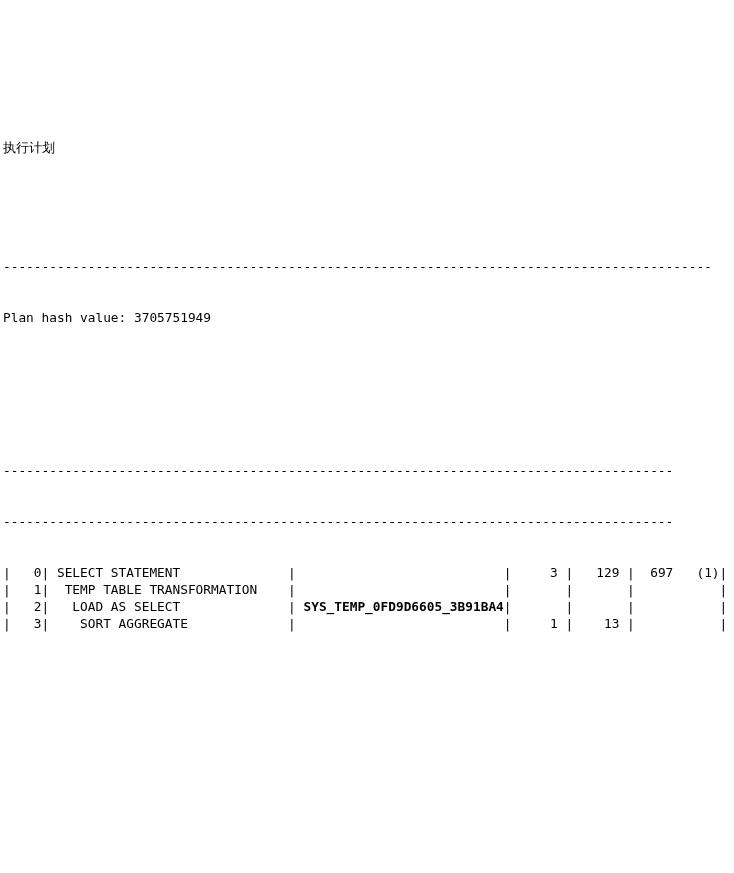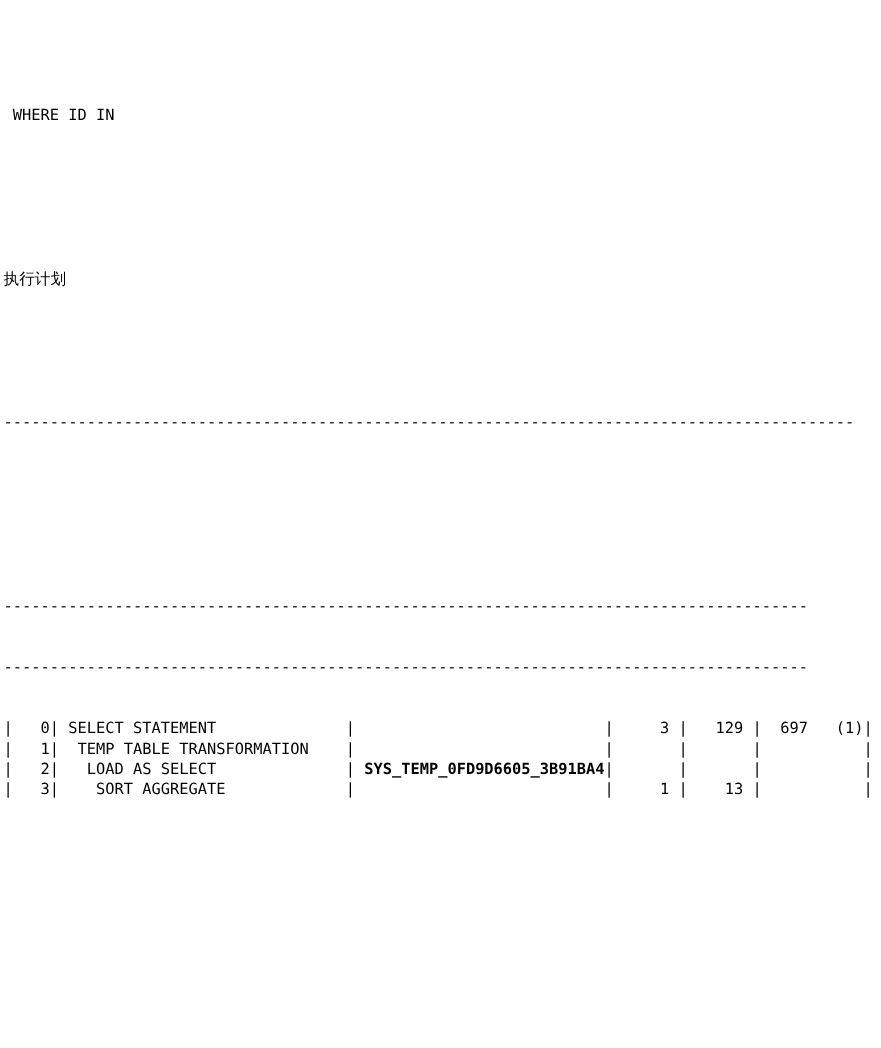--- a/index.html
+++ b/index.html
@@ -28,38 +28,37 @@
   }
   .line {
     white-space: pre;
     height: 17px;
     min-height: 17px;
     font-family: "DejaVu Sans Mono", "Liberation Mono", monospace;
   }
   .cjk {
     font-family: "DejaVu Sans", "Liberation Sans", sans-serif;
     font-size: 13px;
-    margin-top: 35px;
   }
   .b { font-weight: bold; }
   .blank { height: 17px; }
 </style>
 </head>
 <body>
 
 <div id="console">
 
   <div>
-    <div class="line"> WHERE ID IN</div>
   </div>
 
   <div class="line cjk">执行计划</div>
 
   <div class="blank"></div>
   <div class="line">--------------------------------------------------------------------------------------------</div>
+  <div class="line">Plan hash value: 3705751949</div>
   <div class="blank"></div>
 
   <div>
     <div class="line">---------------------------------------------------------------------------------------</div>
     <div class="line">---------------------------------------------------------------------------------------</div>
     <div id="plan-rows"><div class="line"><span>|   0|</span><span> SELECT STATEMENT              |</span><span>                           </span><span>|     3 |   129 |  697   (1)|</span></div><div class="line"><span>|   1|</span><span>  TEMP TABLE TRANSFORMATION    |</span><span>                           </span><span>|       |       |           |</span></div><div class="line"><span>|   2|</span><span>   LOAD AS SELECT              |</span><span class="b"> SYS_TEMP_0FD9D6605_3B91BA4</span><span>|       |       |           |</span></div><div class="line"><span>|   3|</span><span>    SORT AGGREGATE             |</span><span>                           </span><span>|     1 |    13 |           |</span></div></div>
     
   </div>
 
   

